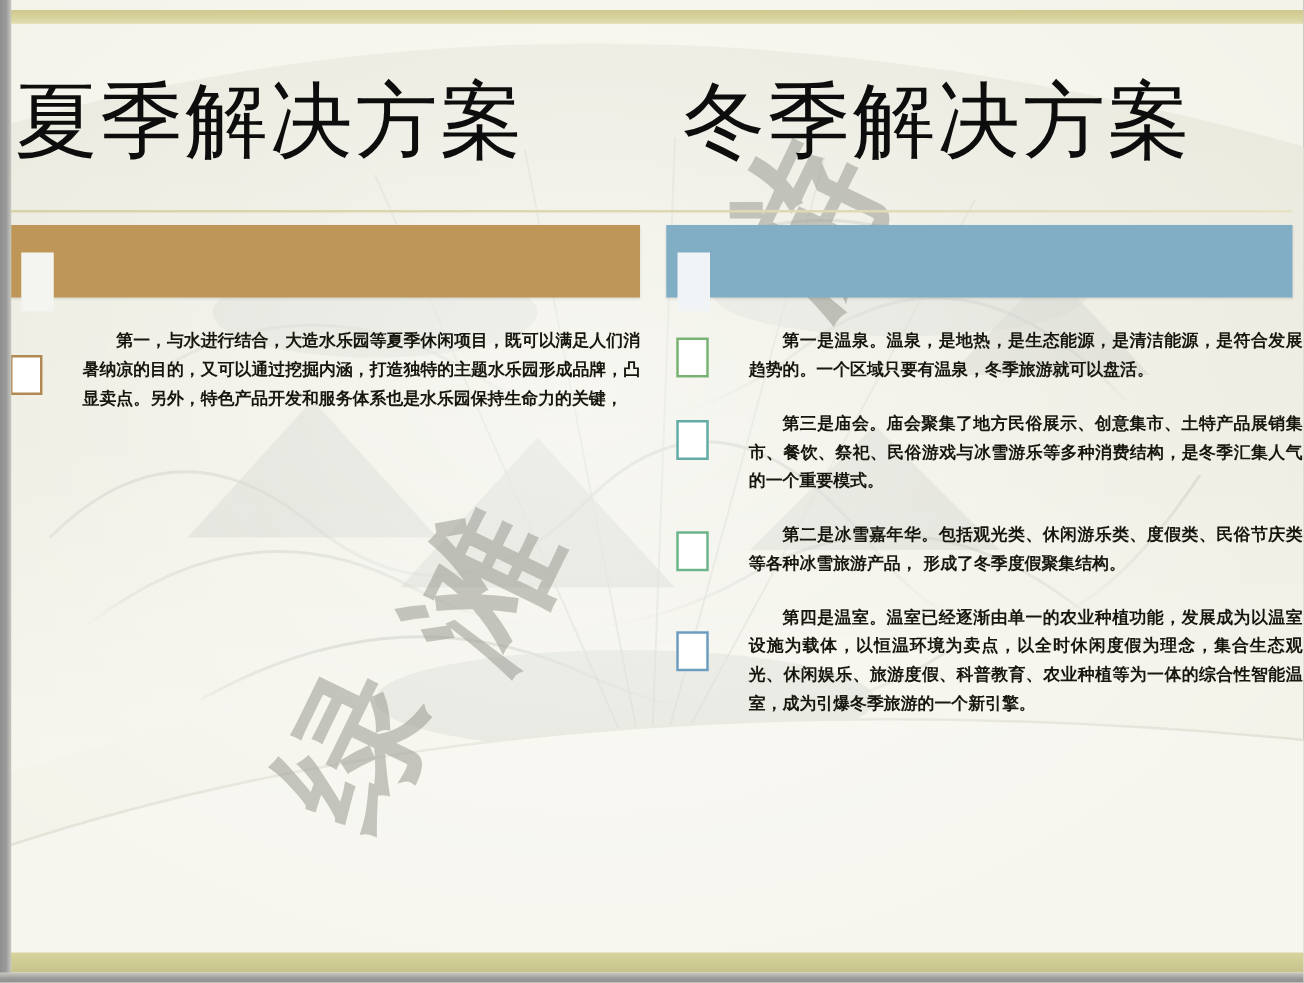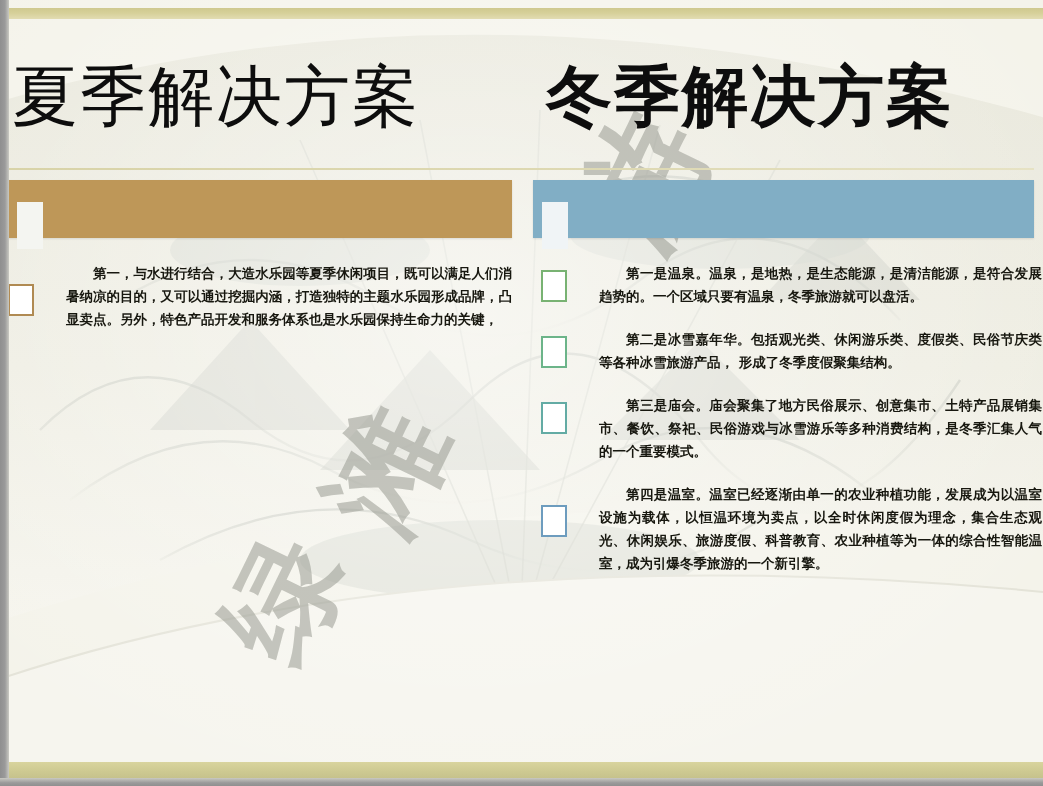--- a/index.html
+++ b/index.html
@@ -83,21 +83,21 @@
     position: absolute;
     top: 0;
     font-family: "DejaVu Sans", "Liberation Sans", sans-serif;
     font-size: 66px;
     font-weight: 400;
     letter-spacing: 2px;
     color: #0d0d0d;
     white-space: nowrap;
   }
   .title-left  { left: 12px; }
-  .title-right { left: 546px; font-weight: bold; }
+  .title-right { left: 546px; }
 
   .title-rule {
     position: absolute;
     left: 0; top: 168px;
     width: 1034px; height: 2px;
     background: linear-gradient(to right,#d8d3a8 0%, #ded9b3 60%, #e6e2c4 100%);
     z-index: 9;
   }
 
   
@@ -247,28 +247,28 @@
       <div class="bullet-box" style="border-color: rgb(176, 138, 82);"></div>
       <div class="bullet-text">第一，与水进行结合，大造水乐园等夏季休闲项目，既可以满足人们消暑纳凉的目的，又可以通过挖掘内涵，打造独特的主题水乐园形成品牌，凸显卖点。另外，特色产品开发和服务体系也是水乐园保持生命力的关键，</div>
     </div>
   </div>
 
   <div class="col col-right">
     <div class="bullet-row r1">
       <div class="bullet-box" style="border-color: rgb(120, 178, 114);"></div>
       <div class="bullet-text">第一是温泉。温泉，是地热，是生态能源，是清洁能源，是符合发展趋势的。一个区域只要有温泉，冬季旅游就可以盘活。</div>
     </div>
+    <div class="bullet-row r3">
+      <div class="bullet-box" style="border-color: rgb(99, 171, 164);"></div>
+      <div class="bullet-text">第三是庙会。庙会聚集了地方民俗展示、创意集市、土特产品展销集市、餐饮、祭祀、民俗游戏与冰雪游乐等多种消费结构，是冬季汇集人气的一个重要模式。</div>
+    </div>
     <div class="bullet-row r2">
       <div class="bullet-box" style="border-color: rgb(108, 180, 137);"></div>
       <div class="bullet-text">第二是冰雪嘉年华。包括观光类、休闲游乐类、度假类、民俗节庆类等各种冰雪旅游产品， 形成了冬季度假聚集结构。</div>
     </div>
-    <div class="bullet-row r3">
-      <div class="bullet-box" style="border-color: rgb(99, 171, 164);"></div>
-      <div class="bullet-text">第三是庙会。庙会聚集了地方民俗展示、创意集市、土特产品展销集市、餐饮、祭祀、民俗游戏与冰雪游乐等多种消费结构，是冬季汇集人气的一个重要模式。</div>
-    </div>
     <div class="bullet-row r4">
       <div class="bullet-box" style="border-color: rgb(109, 156, 190);"></div>
       <div class="bullet-text">第四是温室。温室已经逐渐由单一的农业种植功能，发展成为以温室设施为载体，以恒温环境为卖点，以全时休闲度假为理念，集合生态观光、休闲娱乐、旅游度假、科普教育、农业种植等为一体的综合性智能温室，成为引爆冬季旅游的一个新引擎。</div>
     </div>
   </div>
 
   <div class="gutter-left"></div>
   <div class="gutter-bottom"></div>
 
 </div>

